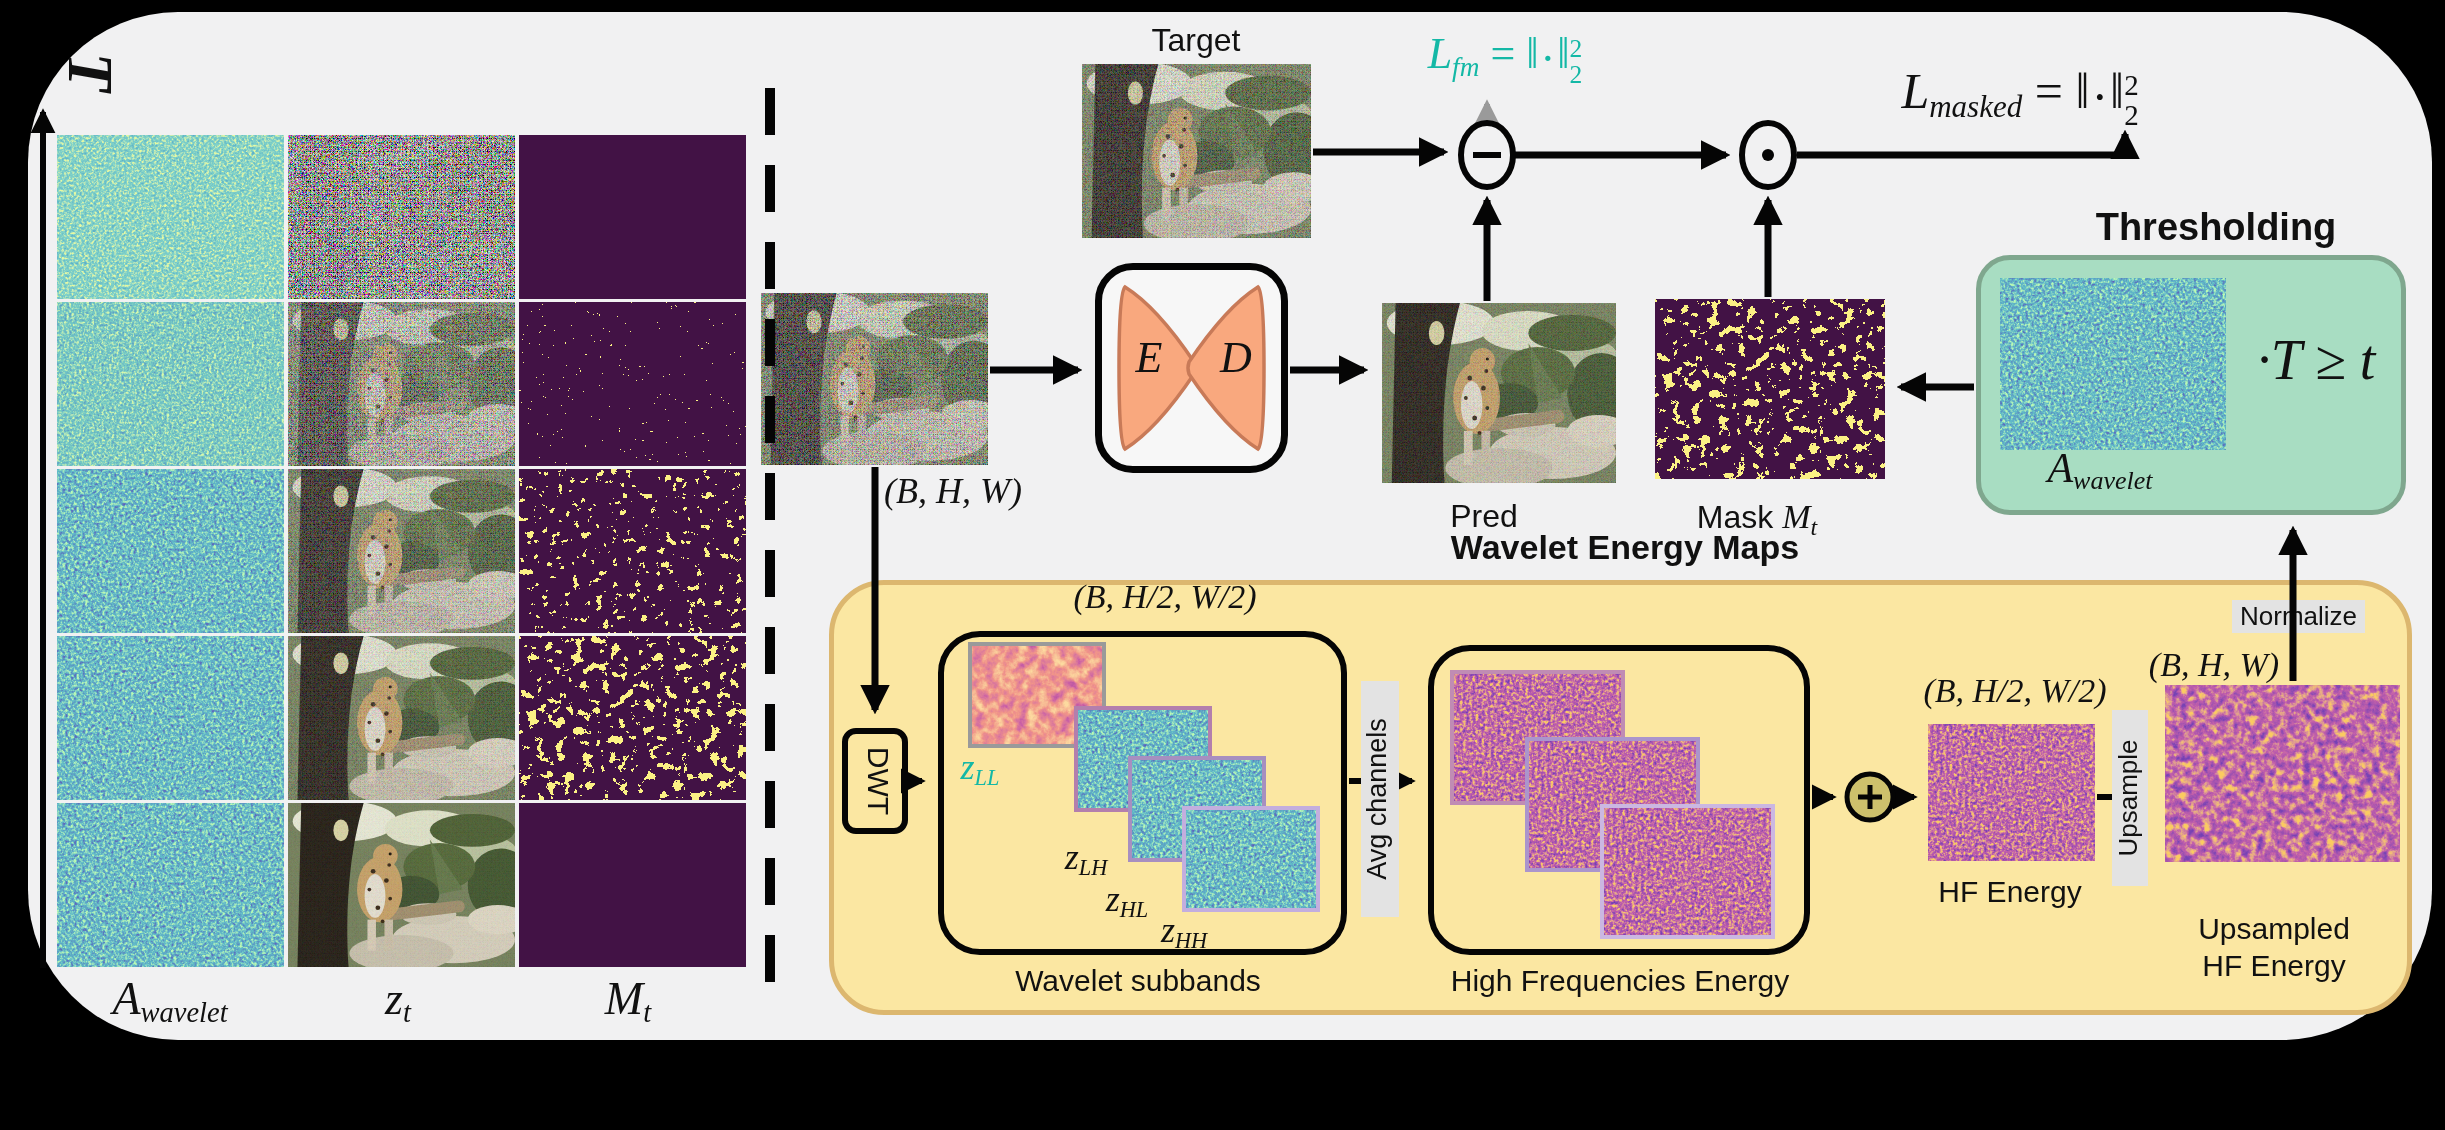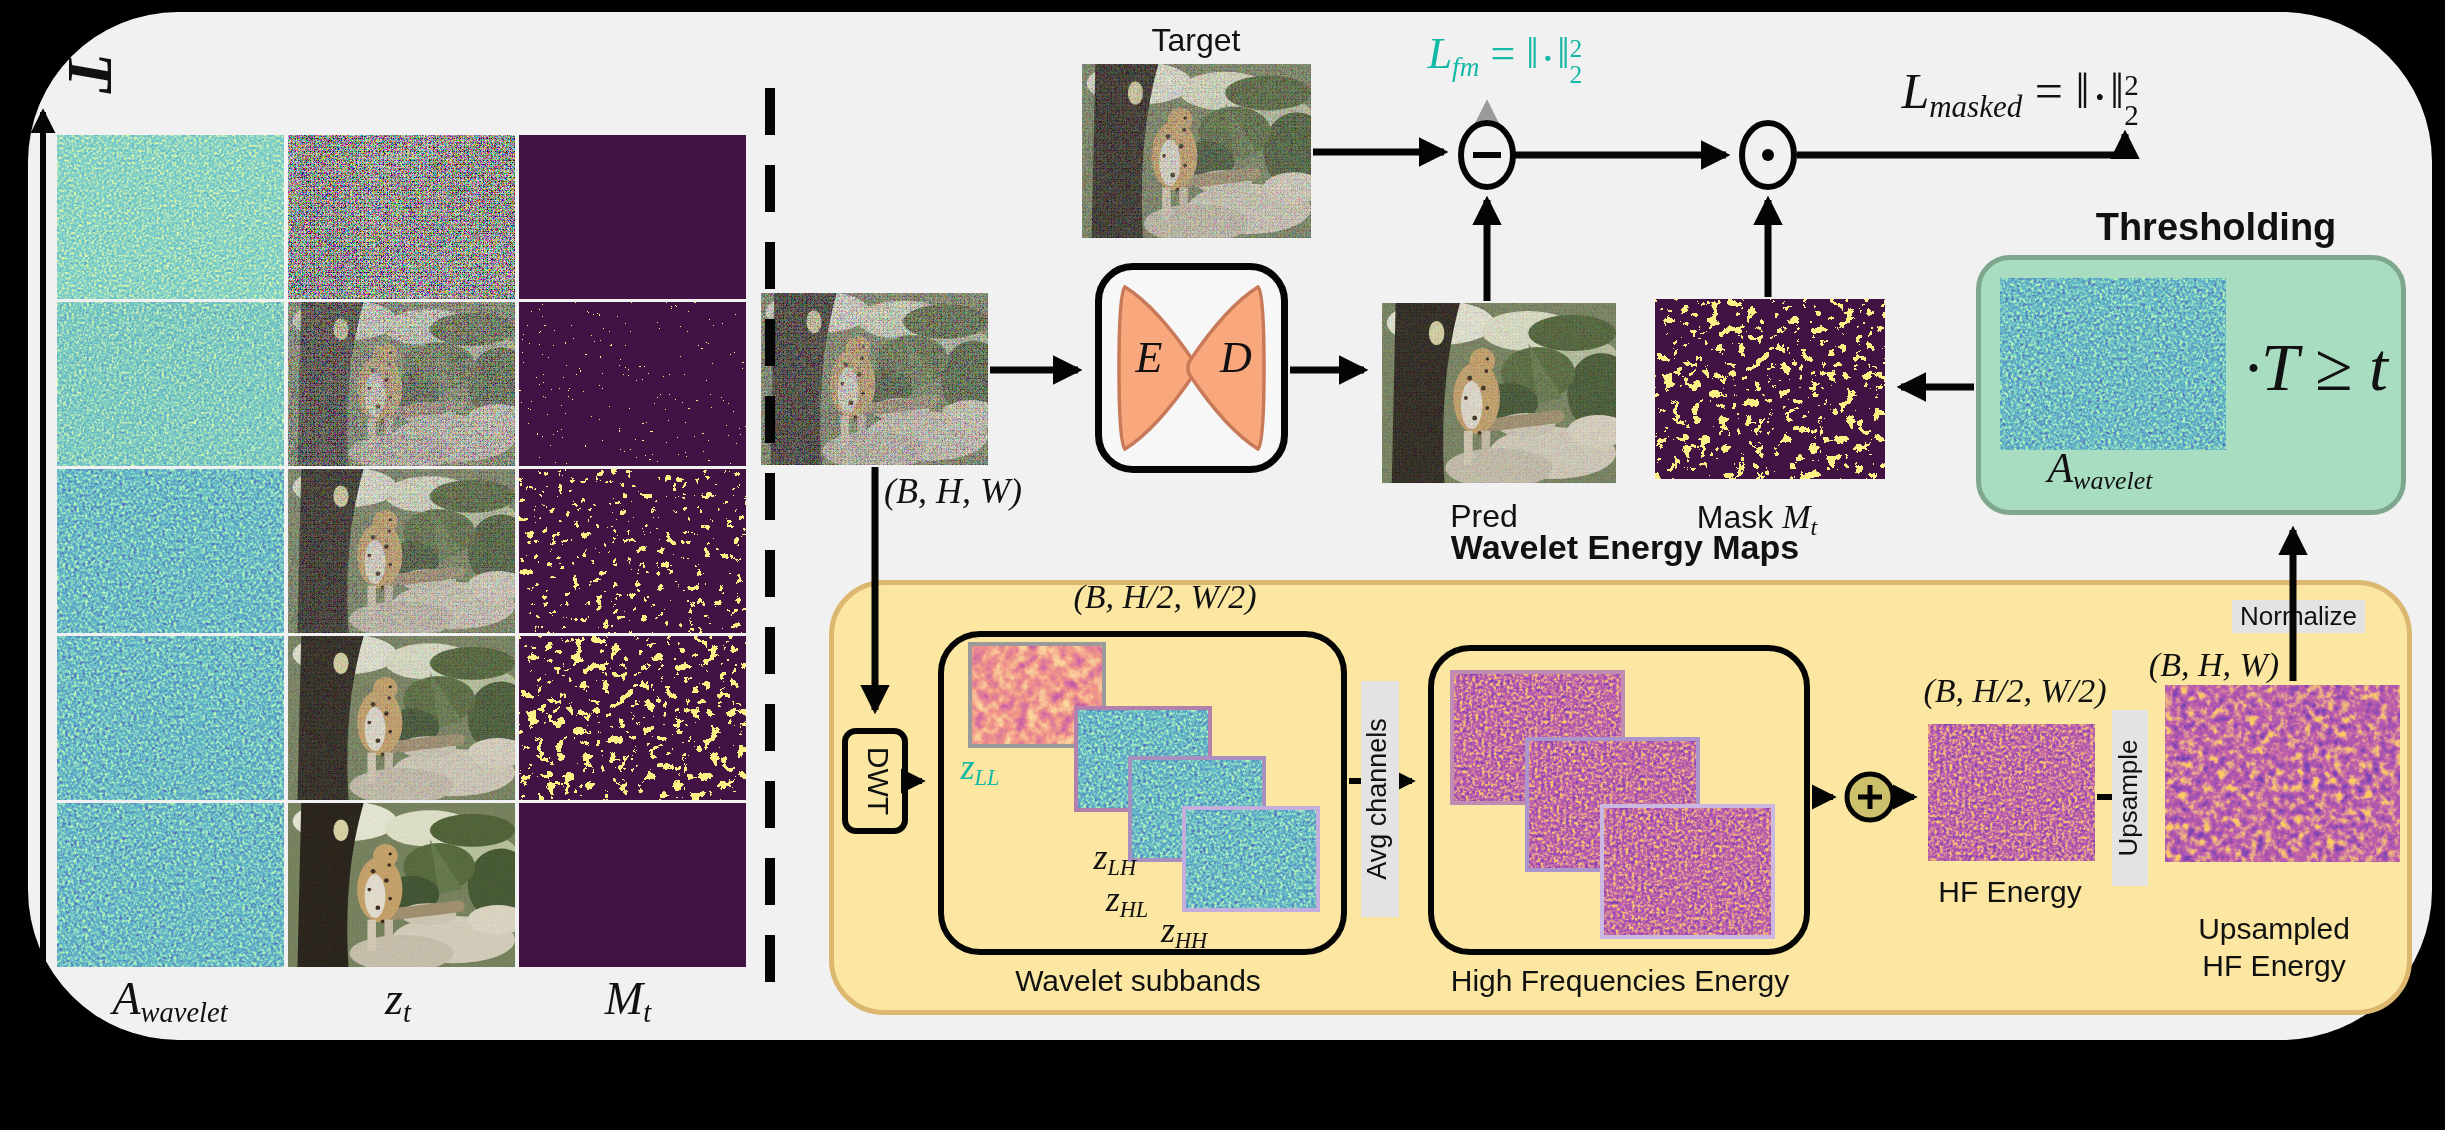--- a/index.html
+++ b/index.html
@@ -355,27 +355,27 @@
   </div>
   <div class="abs lbl math" style="left:1840px;top:62px;width:360px;font-size:50px;">
     <span>L</span><span class="sub">masked</span><span class="up"> = </span><span class="up">‖</span><span class="dot">·</span><span class="up">‖</span><span class="ss">
         <span>2</span>
         <span>2</span>
       </span>
   </div>
 
   <div class="abs lbl bold38" style="left:2066px;top:206px;width:300px;">Thresholding</div>
   <div class="abs lbl math" style="left:1990px;top:444px;width:220px;font-size:42px;"><span>A</span><span class="sub">wavelet</span></div>
-  <div class="abs lbl math" style="left:2226px;top:328px;width:180px;font-size:68px;font-family:Liberation Serif, serif;">·T ≥ t</div>
+  <div class="abs lbl math" style="left:2226px;top:328px;width:180px;font-size:56px;font-family:Liberation Serif, serif;">·T ≥ t</div>
 
   <div class="abs lbl bold34" style="left:1420px;top:528px;width:410px;">Wavelet Energy Maps</div>
   <div class="abs lbl rot90" style="left:825px;top:761px;width:100px;height:40px;font-size:30px;">DWT</div>
   <div class="abs lbl math" style="left:1040px;top:578px;width:250px;font-size:34px;">(B, H/2, W/2)</div>
   <div class="abs lbl math gray" style="left:935px;top:746px;width:90px;font-size:36px;"><span>z</span><span class="sub">LL</span></div>
-  <div class="abs lbl math" style="left:1036px;top:836px;width:100px;font-size:36px;text-align:right;"><span>z</span><span class="sub">LH</span></div>
+  <div class="abs lbl math" style="left:1036px;top:836px;width:100px;font-size:36px;"><span>z</span><span class="sub">LH</span></div>
   <div class="abs lbl math" style="left:1077px;top:878px;width:100px;font-size:36px;"><span>z</span><span class="sub">HL</span></div>
   <div class="abs lbl math" style="left:1134px;top:909px;width:100px;font-size:36px;"><span>z</span><span class="sub">HH</span></div>
   <div class="abs lbl sans30" style="left:988px;top:964px;width:300px;">Wavelet subbands</div>
   <div class="abs lbl graybg rotm90" style="left:1262px;top:780px;width:220px;height:36px;font-size:27px;">Avg channels</div>
   <div class="abs lbl sans30" style="left:1420px;top:964px;width:400px;">High Frequencies Energy</div>
   <div class="abs lbl math" style="left:1890px;top:672px;width:250px;font-size:34px;">(B, H/2, W/2)</div>
   <div class="abs lbl sans30" style="left:1910px;top:875px;width:200px;">HF Energy</div>
   <div class="abs lbl graybg rotm90" style="left:2042px;top:780px;width:160px;height:34px;font-size:26px;">Upsample</div>
   <div class="abs lbl math" style="left:2124px;top:646px;width:180px;font-size:34px;">(B, H, W)</div>
   <div class="abs lbl sans30" style="left:2154px;top:870px;width:240px;line-height:37px;margin-top:40px;">

